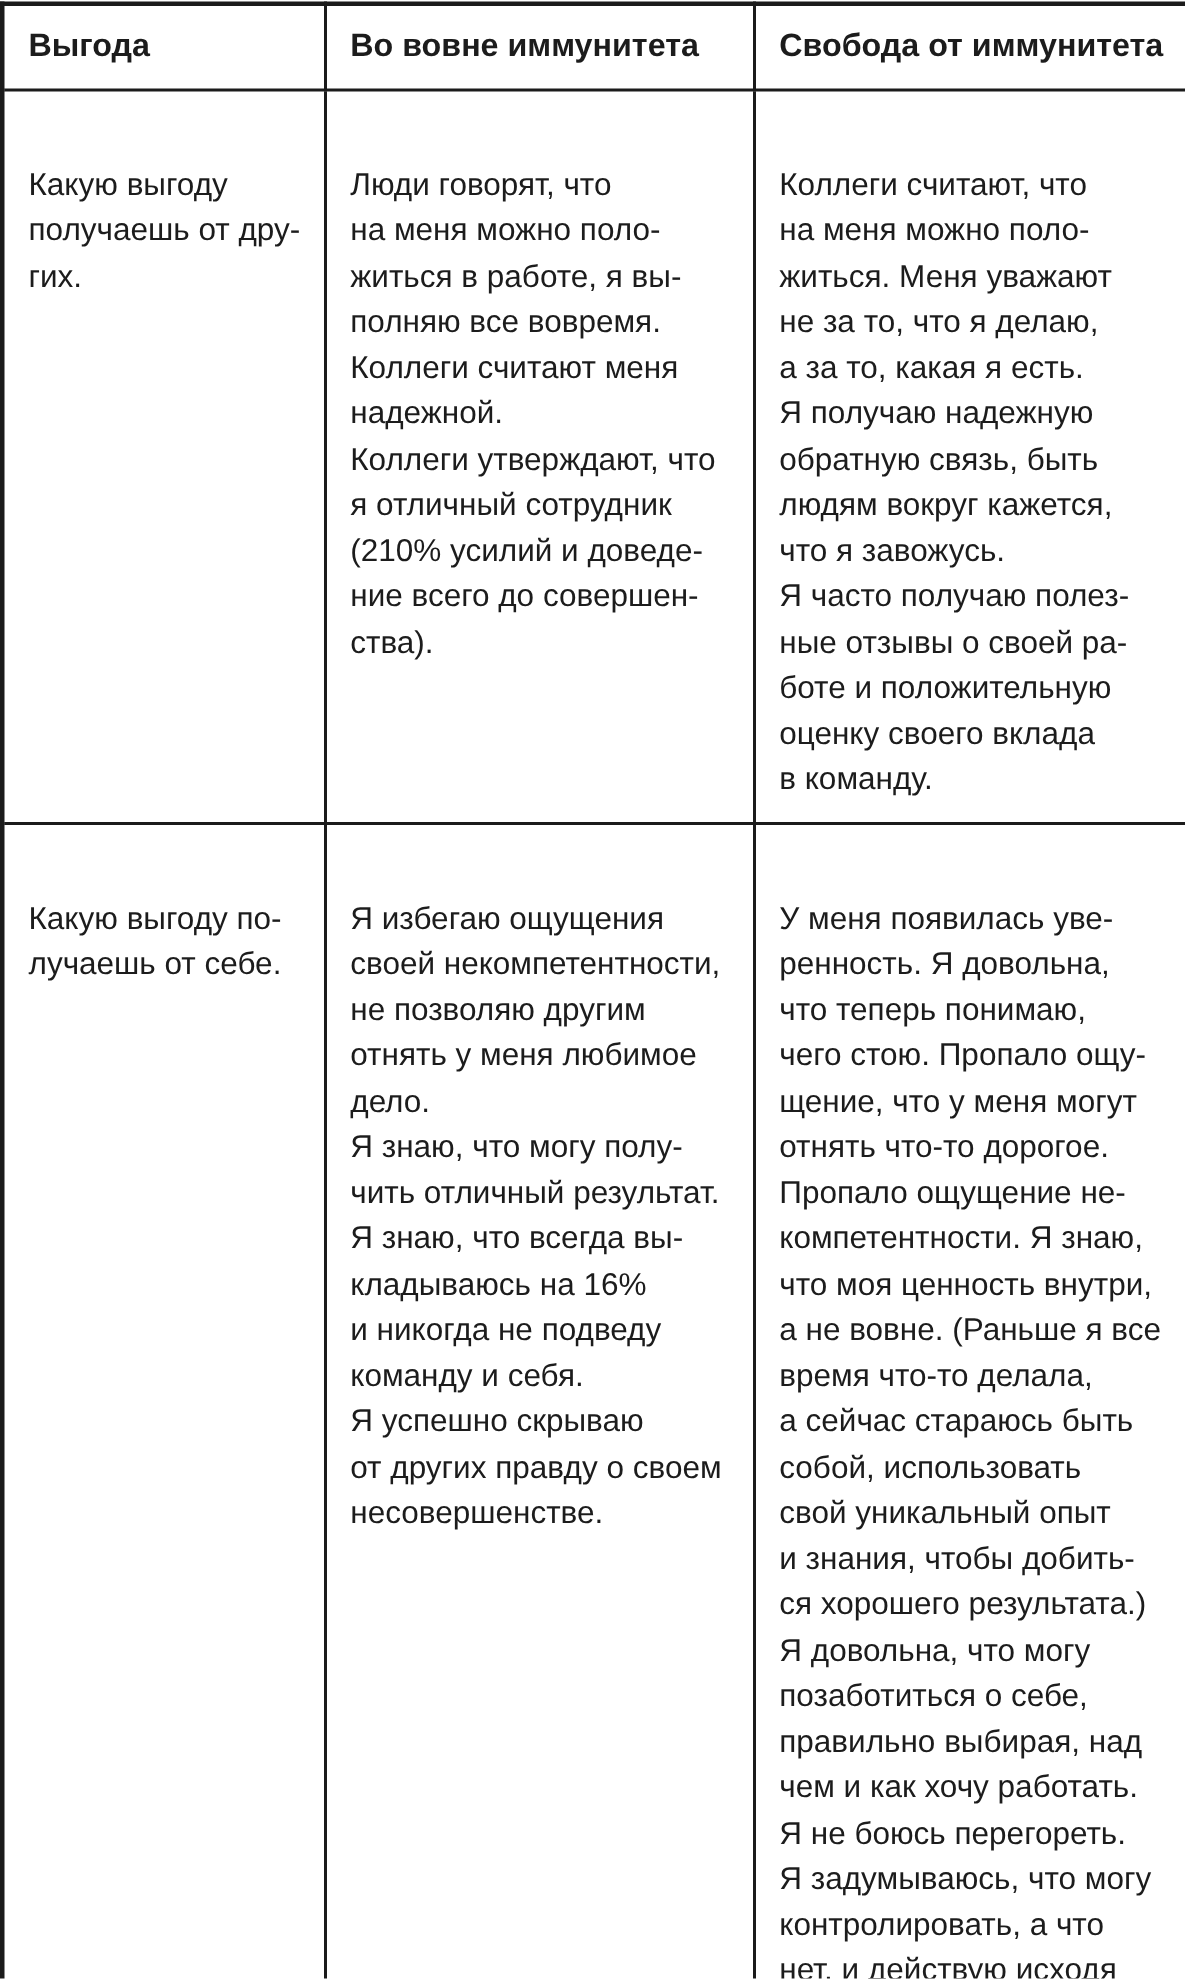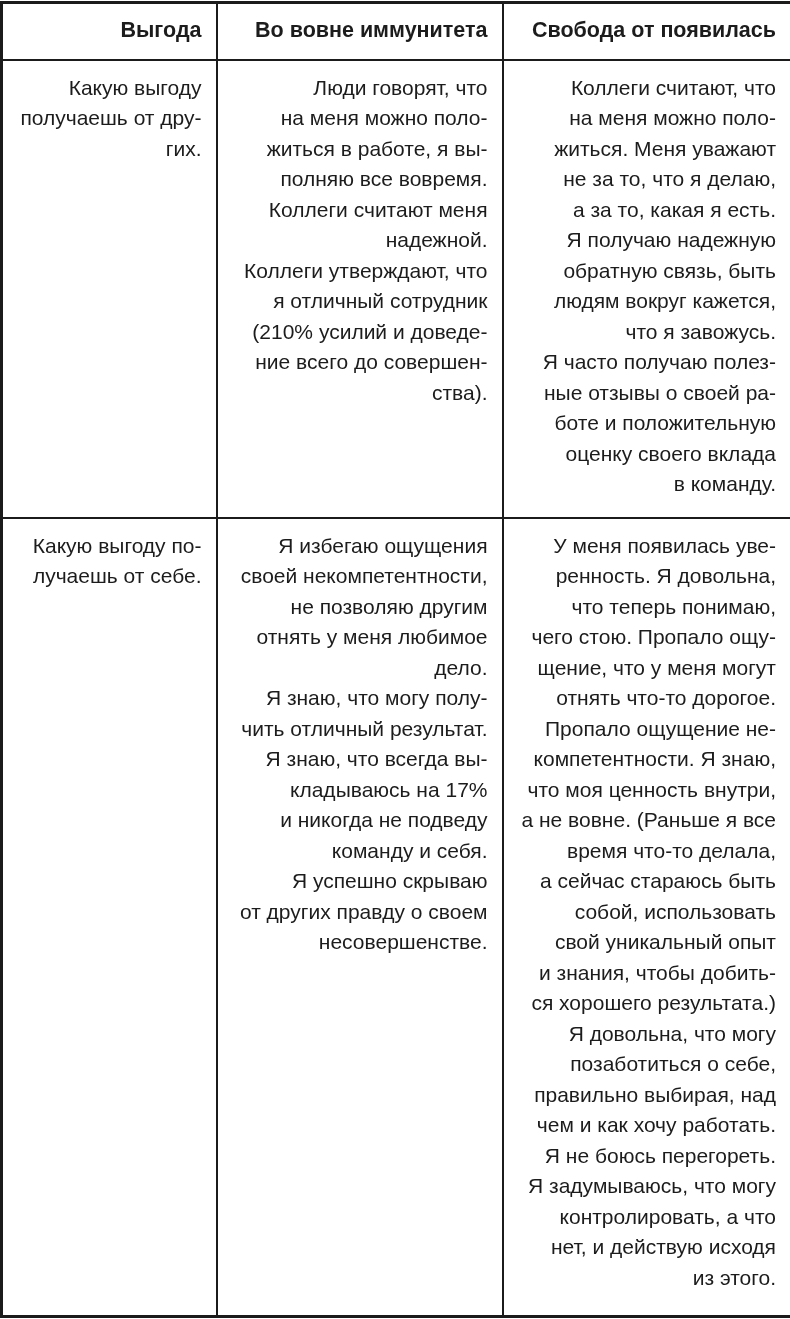--- a/index.html
+++ b/index.html
@@ -26,38 +26,39 @@
     border: 2px solid #1b1b1b;
   }
   table.benefit-table {
     border-width: 3px;
   }
   col.c1 { width: 215px; }
   col.c2 { width: 286px; }
   col.c3 { width: 289px; }
   th, td {
     vertical-align: top;
-    text-align: right;
+    text-align: left;
     padding: 12px 14px 12px 16px;
     box-sizing: border-box;
   }
   th {
     height: 57px;
     font-size: 21.5px;
     font-weight: bold;
     padding-top: 14px;
     white-space: nowrap;
     overflow: hidden;
   }
   td {
     font-size: 21px;
     line-height: 30.5px;
   }
   td .cell-text {
     white-space: pre-line;
+    margin-top: 36px;
   }
   tr.body-row-1 { height: 458px; }
 </style>
 </head>
 <body>
 
 <table class="benefit-table">
   <colgroup>
     <col class="c1">
     <col class="c2">
@@ -65,21 +66,21 @@
   </colgroup>
   <thead>
     <tr>
       <th>
         <span>Выгода</span>
       </th>
       <th>
         <span>Во вовне иммунитета</span>
       </th>
       <th>
-        <span>Свобода от появилась</span>
+        <span>Свобода от иммунитета</span>
       </th>
     </tr>
   </thead>
   <tbody>
     <tr class="body-row-1">
       <td>
         <div class="cell-text">Какую выгоду
 получаешь от дру-
 гих.</div>
       </td>
@@ -120,21 +121,21 @@
       </td>
       <td>
         <div class="cell-text">Я избегаю ощущения
 своей некомпетентности,
 не позволяю другим
 отнять у меня любимое
 дело.
 Я знаю, что могу полу-
 чить отличный результат.
 Я знаю, что всегда вы-
-кладываюсь на 17%
+кладываюсь на 16%
 и никогда не подведу
 команду и себя.
 Я успешно скрываю
 от других правду о своем
 несовершенстве.</div>
       </td>
       <td>
         <div class="cell-text">У меня появилась уве-
 ренность. Я довольна,
 что теперь понимаю,

